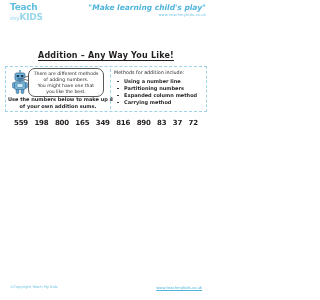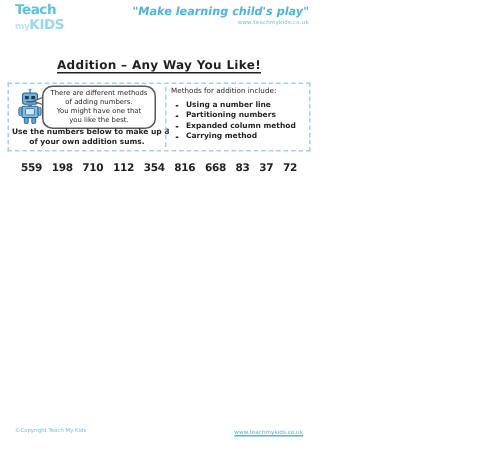--- a/index.html
+++ b/index.html
@@ -69,21 +69,21 @@
     font-size: 3.6px;
     line-height: 6px;
     color: #6ec2e2;
     letter-spacing: 0.2px;
     white-space: nowrap;
   }
 
   
   .title-row {
     text-align: center;
-    margin-top: 7px;
+    margin-top: 18px;
     margin-bottom: 4px;
   }
   .title {
     display: inline-block;
     font-family: "DejaVu Sans", sans-serif;
     font-size: 8px;
     font-weight: bold;
     color: #231f20;
     border-bottom: 1px solid #231f20;
     padding-bottom: 0px;
@@ -328,25 +328,25 @@
         <li><span class="bullet"></span><span>Carrying method</span></li>
       </ul>
     </div>
 
   </div>
 </div>
 
 <div class="numbers">
   <span class="number">559</span>
   <span class="number">198</span>
-  <span class="number">710</span>
-  <span class="number">112</span>
-  <span class="number">354</span>
+  <span class="number">800</span>
+  <span class="number">165</span>
+  <span class="number">349</span>
   <span class="number">816</span>
-  <span class="number">668</span>
+  <span class="number">890</span>
   <span class="number">83</span>
   <span class="number">37</span>
   <span class="number">72</span>
 </div>
 
 <div class="footer">
   <div class="footer-copy">©Copyright Teach My Kids</div>
   <div class="footer-url">www.teachmykids.co.uk</div>
 </div>
 

